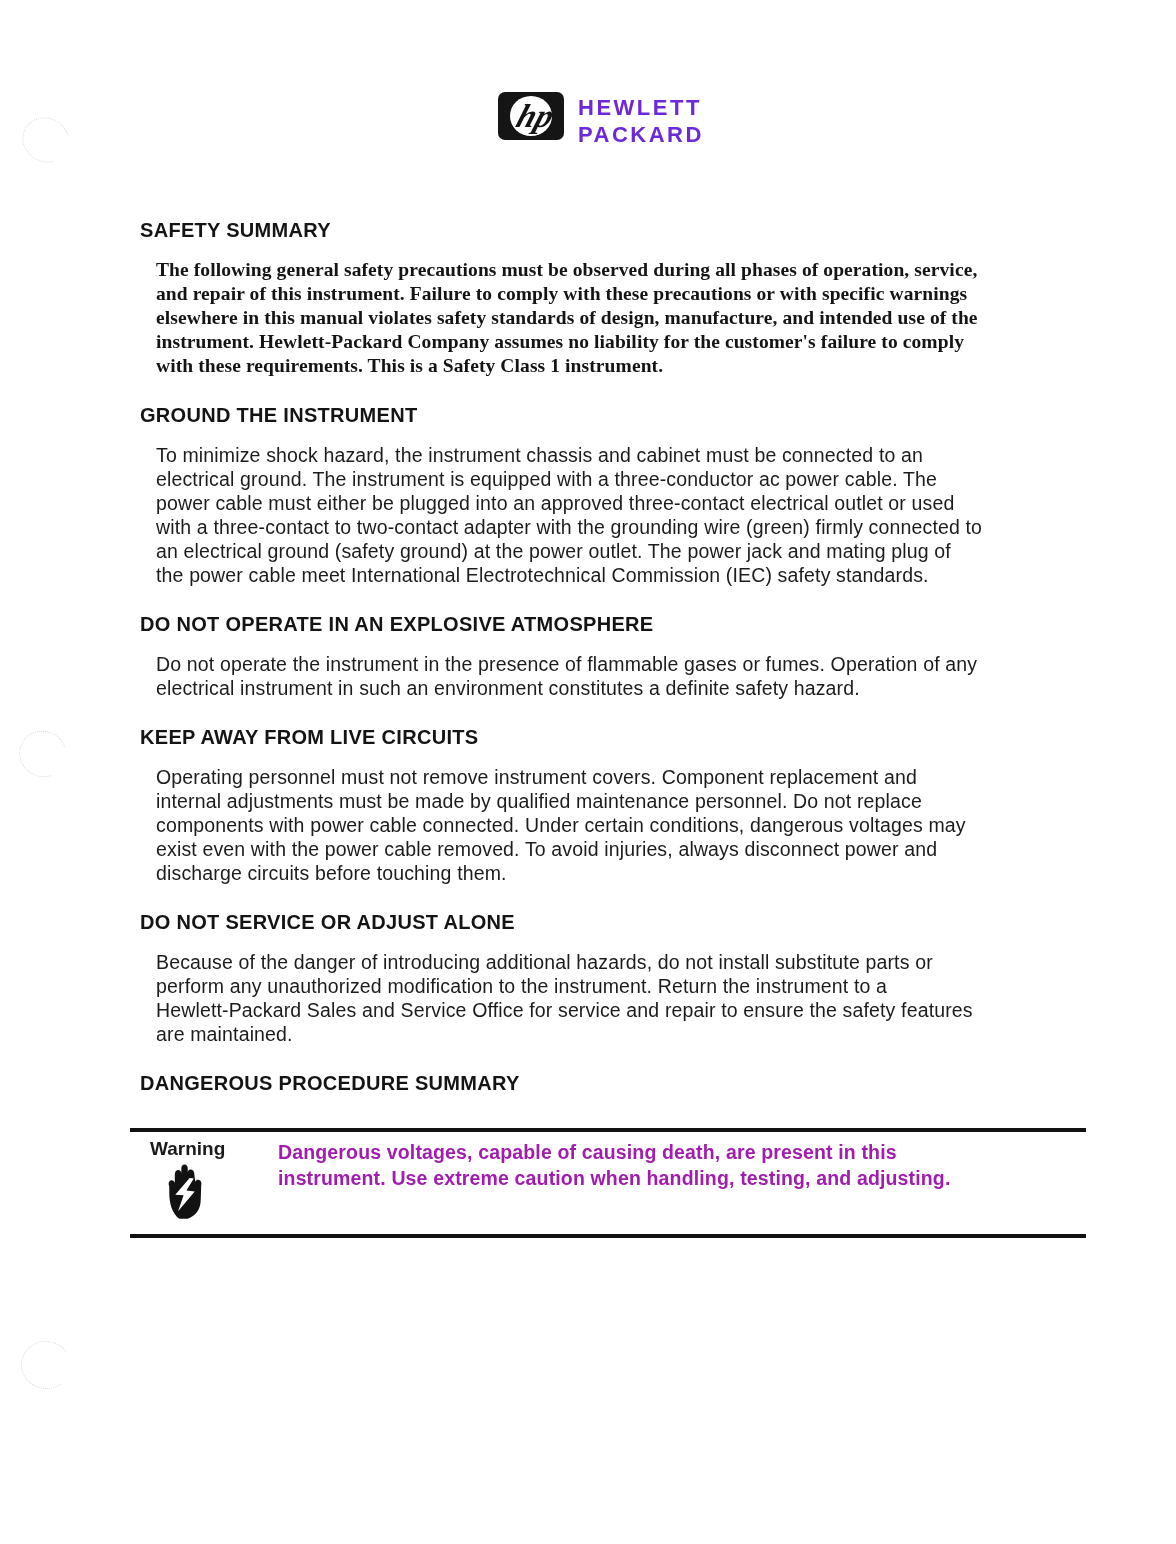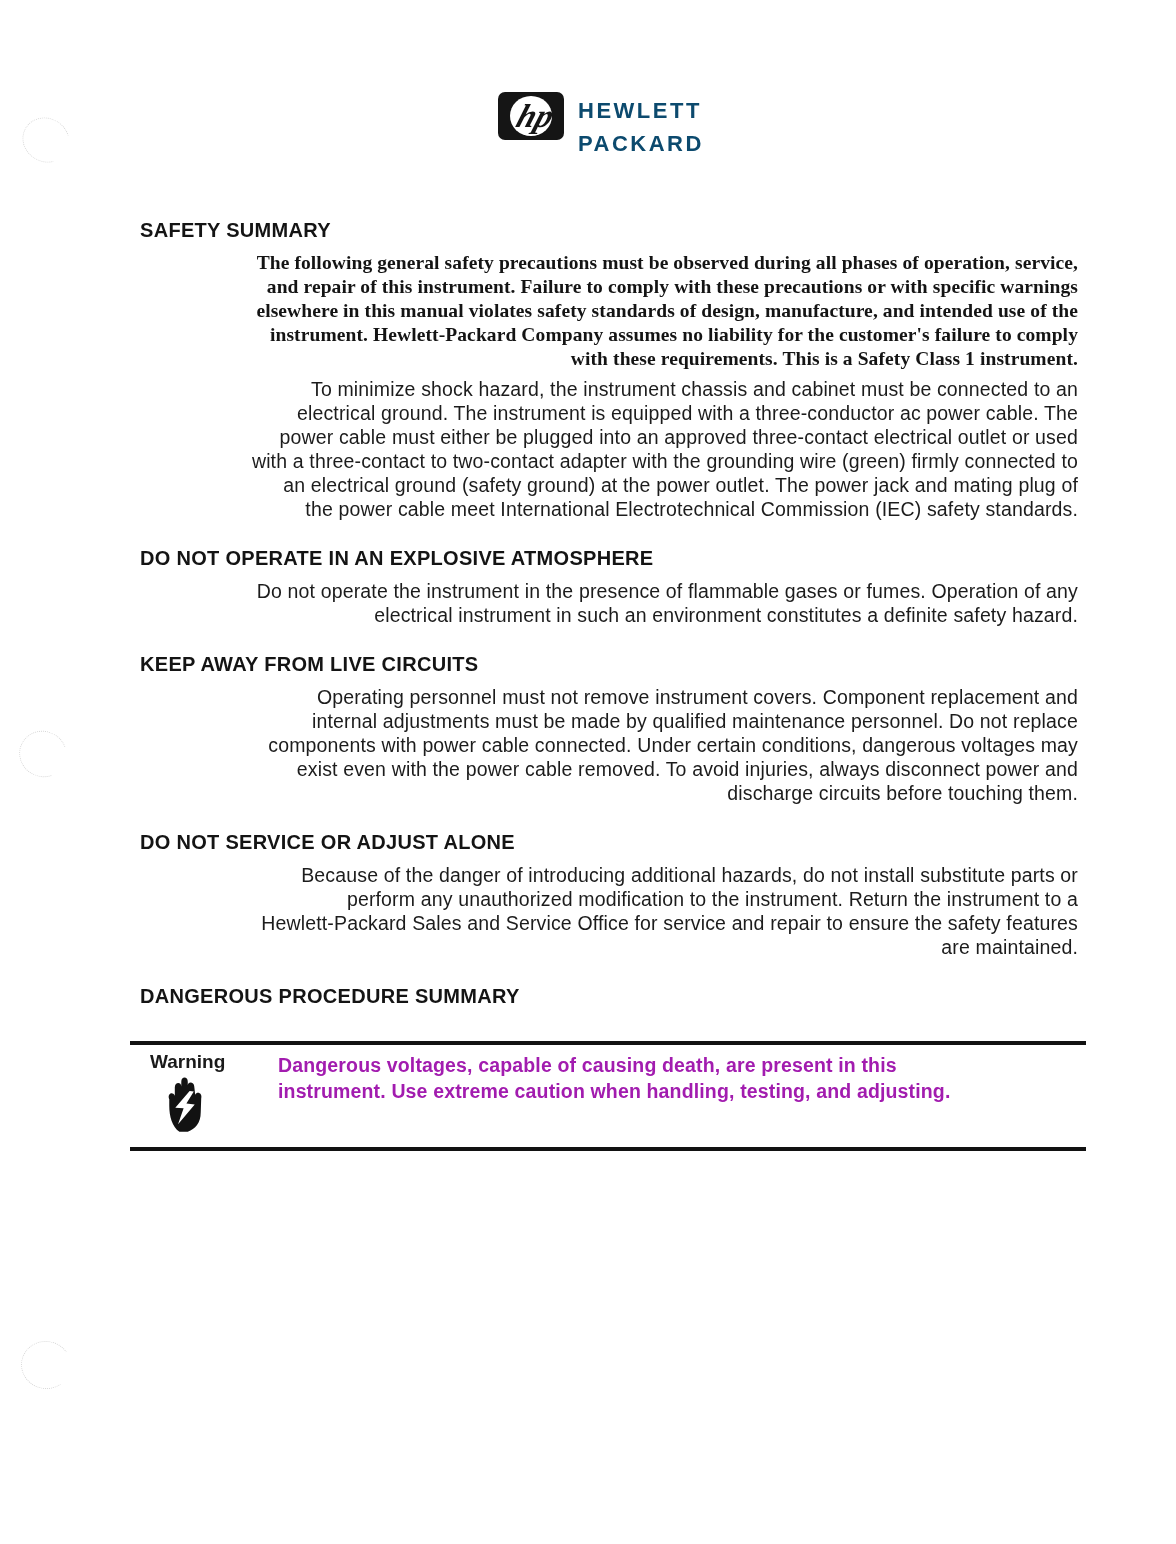--- a/index.html
+++ b/index.html
@@ -10,37 +10,36 @@
     color:#1a1a1a;
     position:relative;
     overflow:hidden;
   }
   .page { position:absolute; inset:0; }
 
   
   .logo { position:absolute; left:498px; top:92px; display:flex; align-items:flex-start; gap:14px; }
   .logo-mark { width:66px; height:48px; display:block; }
   .logo-text {
-    font-weight:bold; font-size:22px; line-height:33px;
-    letter-spacing:2.5px; color:#0c4a6e; padding-top:2px;
+    font-weight:bold; font-size:22px; line-height:27px;
+    letter-spacing:2.5px; color:#6d28d9; padding-top:2px;
     white-space:pre-line;
   }
 
   
   .content { position:absolute; left:140px; top:203px; width:944px; }
   h2 {
     font-size:20px; font-weight:bold; color:#141414;
     margin:26px 0 9px 0; letter-spacing:0.3px; line-height:23px;
   }
   h2.first { margin-top:16px; }
   p.body {
-    margin:6px; font-size:19.5px; line-height:24px;
+    margin:16px; font-size:19.5px; line-height:24px;
     letter-spacing:0.15px; color:#1c1c1c;
     white-space:pre-line;
-    text-align:right;
   }
   p.serif {
     font-family:"Liberation Serif","DejaVu Serif",serif;
     font-weight:bold; font-size:19.5px; line-height:24px;
     letter-spacing:0.1px; color:#141414;
   }
 
   
   .warning-box {
     margin:33px 0 0 -10px; width:956px;
@@ -91,20 +90,21 @@
 
   <div class="content">
 
     <h2 class="first">SAFETY SUMMARY</h2>
     <p class="body serif">The following general safety precautions must be observed during all phases of operation, service,
 and repair of this instrument.  Failure to comply with these precautions or with specific warnings
 elsewhere in this manual violates safety standards of design, manufacture, and intended use of the
 instrument.  Hewlett-Packard Company assumes no liability for the customer's failure to comply
 with these requirements.  This is a Safety Class 1 instrument.</p>
 
+    <h2>GROUND THE INSTRUMENT</h2>
     <p class="body">To minimize shock hazard, the instrument chassis and cabinet must be connected to an
 electrical ground.  The instrument is equipped with a three-conductor ac power cable.  The
 power cable must either be plugged into an approved three-contact electrical outlet or used
 with a three-contact to two-contact adapter with the grounding wire (green) firmly connected to
 an electrical ground (safety ground) at the power outlet.  The power jack and mating plug of
 the power cable meet International Electrotechnical Commission (IEC) safety standards.</p>
 
     <h2>DO NOT OPERATE IN AN EXPLOSIVE ATMOSPHERE</h2>
     <p class="body">Do not operate the instrument in the presence of flammable gases or fumes.  Operation of any
 electrical instrument in such an environment constitutes a definite safety hazard.</p>

